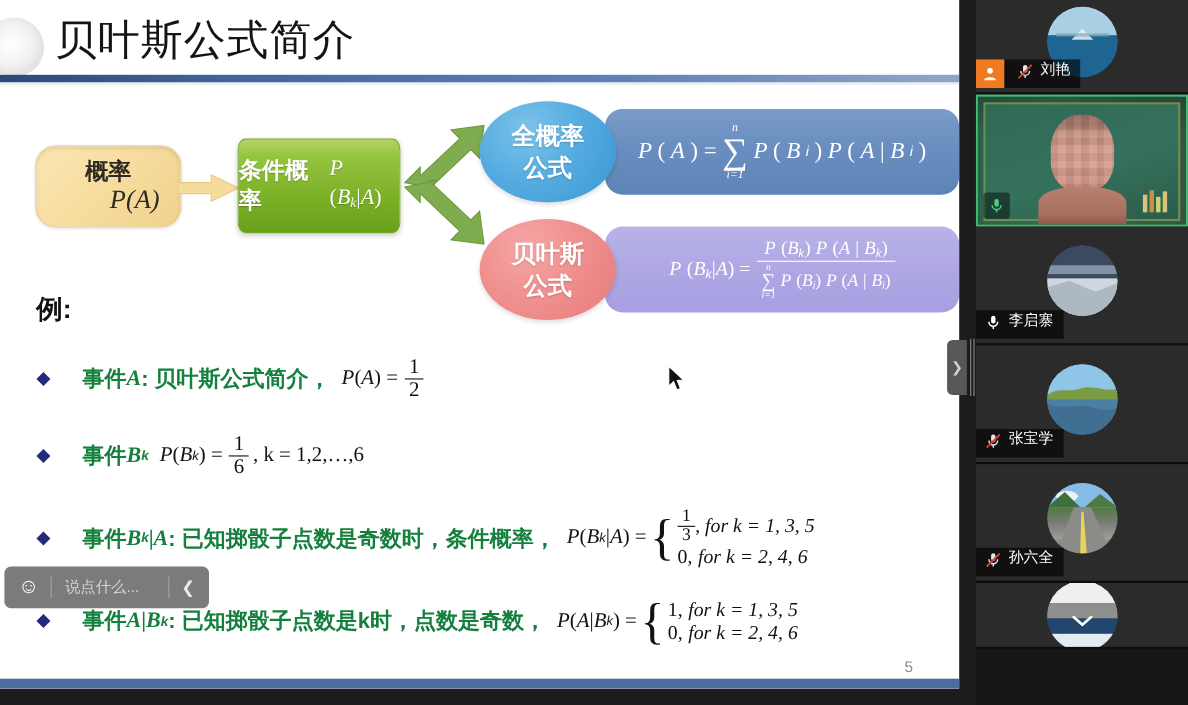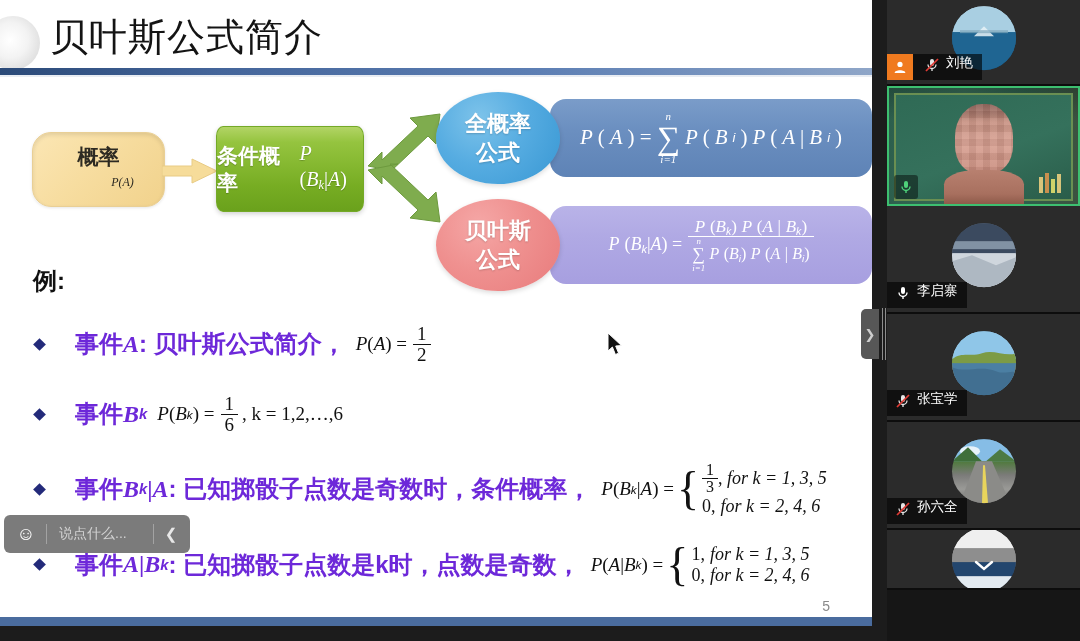--- a/index.html
+++ b/index.html
@@ -71,21 +71,21 @@
     width: 133px; height: 75px;
     border-radius: 19px;
     background: linear-gradient(135deg, #fbe6b4 0%, #f7dda0 45%, #f1d28c 100%);
     border: 1px solid #e9cf95;
     box-shadow: 0 2px 4px rgba(0,0,0,0.10) inset, 0 1px 3px rgba(0,0,0,0.10);
     display: flex; flex-direction: column;
     align-items: center; justify-content: center;
     color: #2d2a22;
   }
   .box-prob .l1 { font-size: 21px; font-weight: 700; line-height: 26px; }
-  .box-prob .l2 { font-size: 12px; font-style: italic; font-family: "Liberation Serif", serif; line-height: 25px; margin-left: 48px; }
+  .box-prob .l2 { font-size: 24px; font-style: italic; font-family: "Liberation Serif", serif; line-height: 25px; margin-left: 48px; }
 
   .arrow-yellow {
     position: absolute;
     left: 162px; top: 72px;
     width: 56px; height: 26px;
   }
 
   .box-cond {
     position: absolute;
     left: 216px; top: 40px;
@@ -185,21 +185,21 @@
     content: "";
     position: absolute;
     left: 35px; top: 50%;
     margin-top: -4.5px;
     width: 9px; height: 9px;
     background: #232a7a;
     transform: rotate(45deg);
   }
   .btext {
     margin-left: 40px;
-    font-size: 24px; font-weight: 700; color: #6d28d9;
+    font-size: 20px; font-weight: 700; color: #15803d;
     white-space: nowrap;
     display: flex; align-items: center;
   }
   .btext .m { font-weight: 700; }
   .bmath {
     margin-left: 10px;
     font-size: 19px; color: #111; font-weight: 400;
     display: flex; align-items: center;
   }
   .cases { display: inline-flex; align-items: center; margin-left: 3px; }

